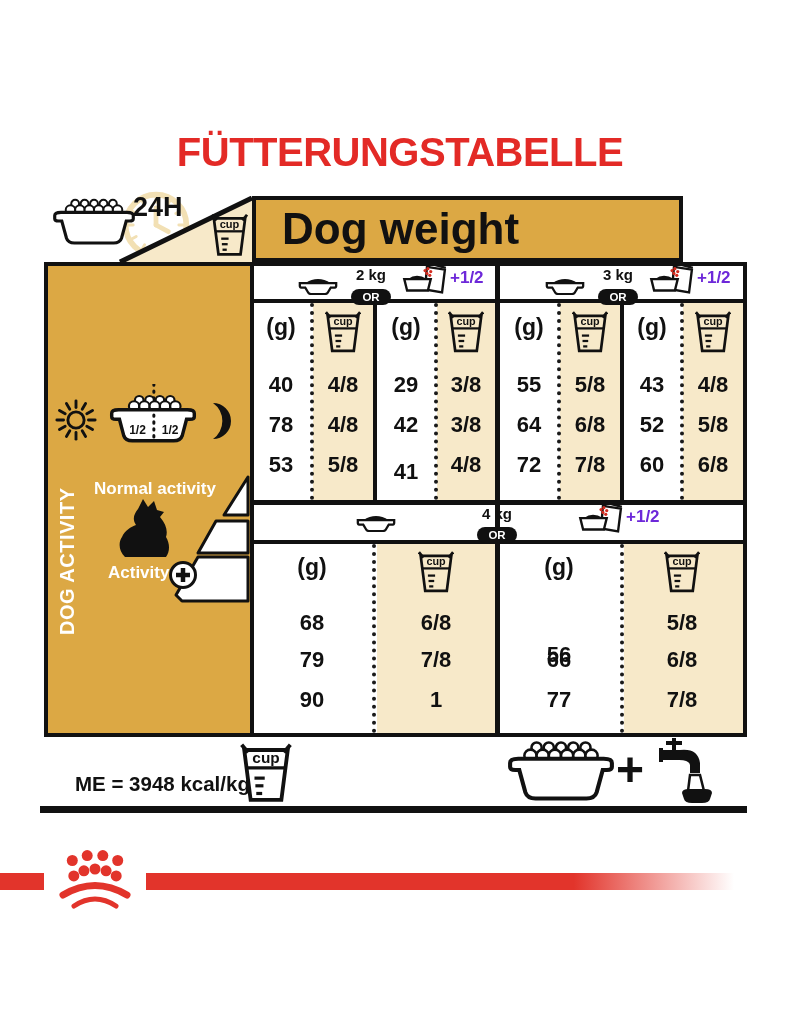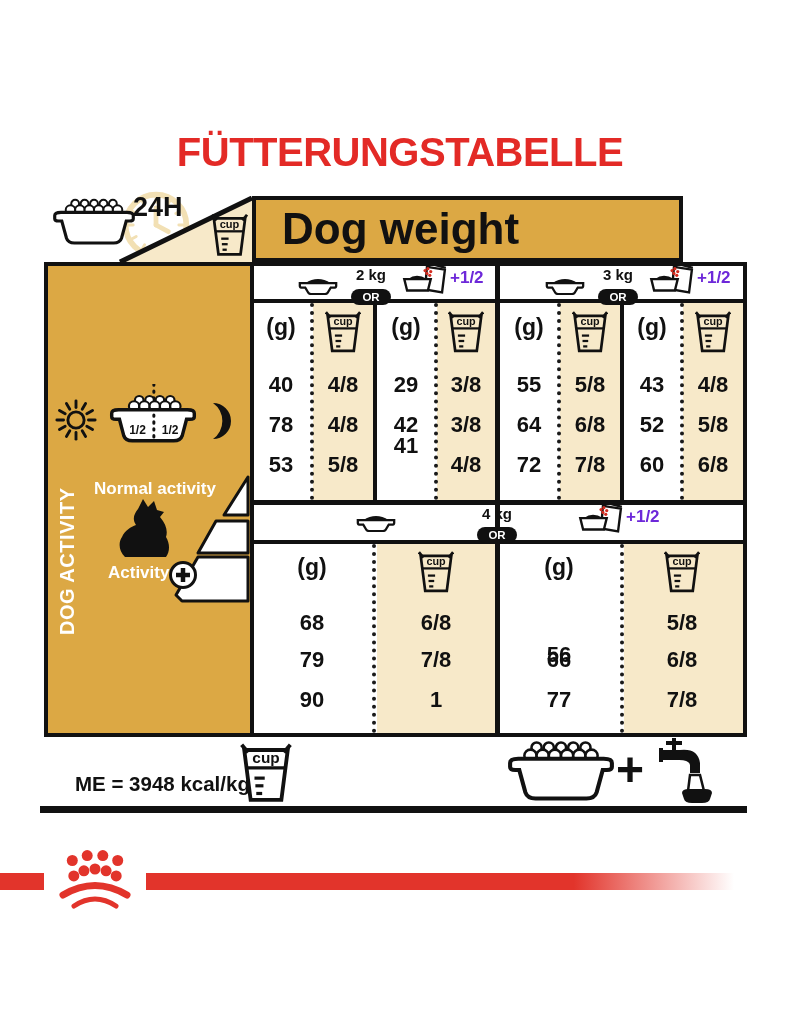--- a/index.html
+++ b/index.html
@@ -214,21 +214,21 @@
   </svg>
 
   <div class="num" style="left:251px;top:373px;">40</div>
   <div class="num" style="left:251px;top:413px;">78</div>
   <div class="num" style="left:251px;top:453px;">53</div>
   <div class="num" style="left:313px;top:373px;">4/8</div>
   <div class="num" style="left:313px;top:413px;">4/8</div>
   <div class="num" style="left:313px;top:453px;">5/8</div>
   <div class="num" style="left:376px;top:373px;">29</div>
   <div class="num" style="left:376px;top:413px;">42</div>
-  <div class="num" style="left:376px;top:434px;">41</div>
+  <div class="num" style="left:376px;top:460px;">41</div>
   <div class="num" style="left:436px;top:373px;">3/8</div>
   <div class="num" style="left:436px;top:413px;">3/8</div>
   <div class="num" style="left:436px;top:453px;">4/8</div>
   <div class="num" style="left:499px;top:373px;">55</div>
   <div class="num" style="left:499px;top:413px;">64</div>
   <div class="num" style="left:499px;top:453px;">72</div>
   <div class="num" style="left:560px;top:373px;">5/8</div>
   <div class="num" style="left:560px;top:413px;">6/8</div>
   <div class="num" style="left:560px;top:453px;">7/8</div>
   <div class="num" style="left:622px;top:373px;">43</div>

